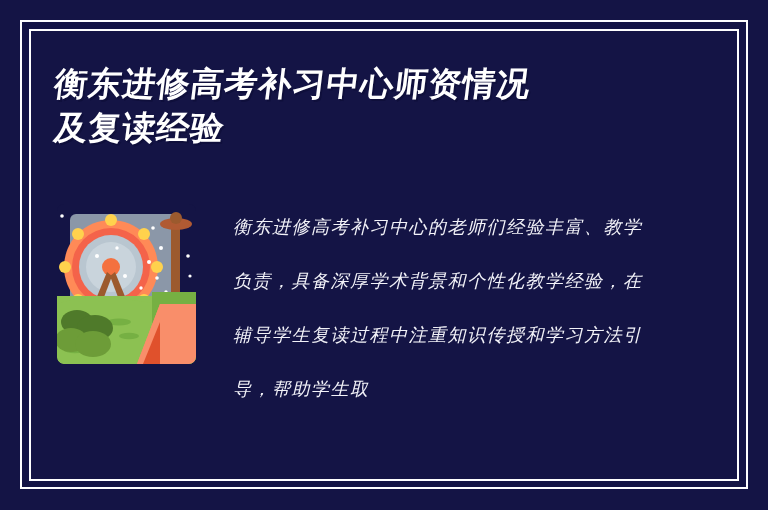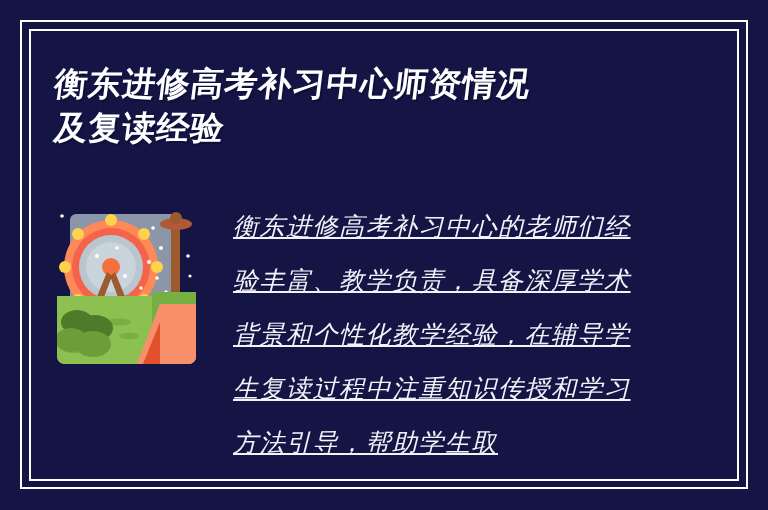--- a/index.html
+++ b/index.html
@@ -83,28 +83,27 @@
     display: block;
     width: 139px;
     height: 160px;
     border-radius: 7px;
   }
 
   .body-text {
     margin-left: 37px;
     width: 420px;
     color: #f2f2f8;
-    font-size: 25px;
+    font-size: 18px;
     line-height: 54px;
     letter-spacing: 1.5px;
     font-family: "DejaVu Serif", "Liberation Serif", serif;
     font-style: italic;
     font-weight: 500;
     word-break: break-all;
-    text-decoration: underline;
   }
 </style>
 </head>
 <body>
 
 <div id="poster">
 
   <div class="frame-outer"></div>
   <div class="frame-inner"></div>
 

